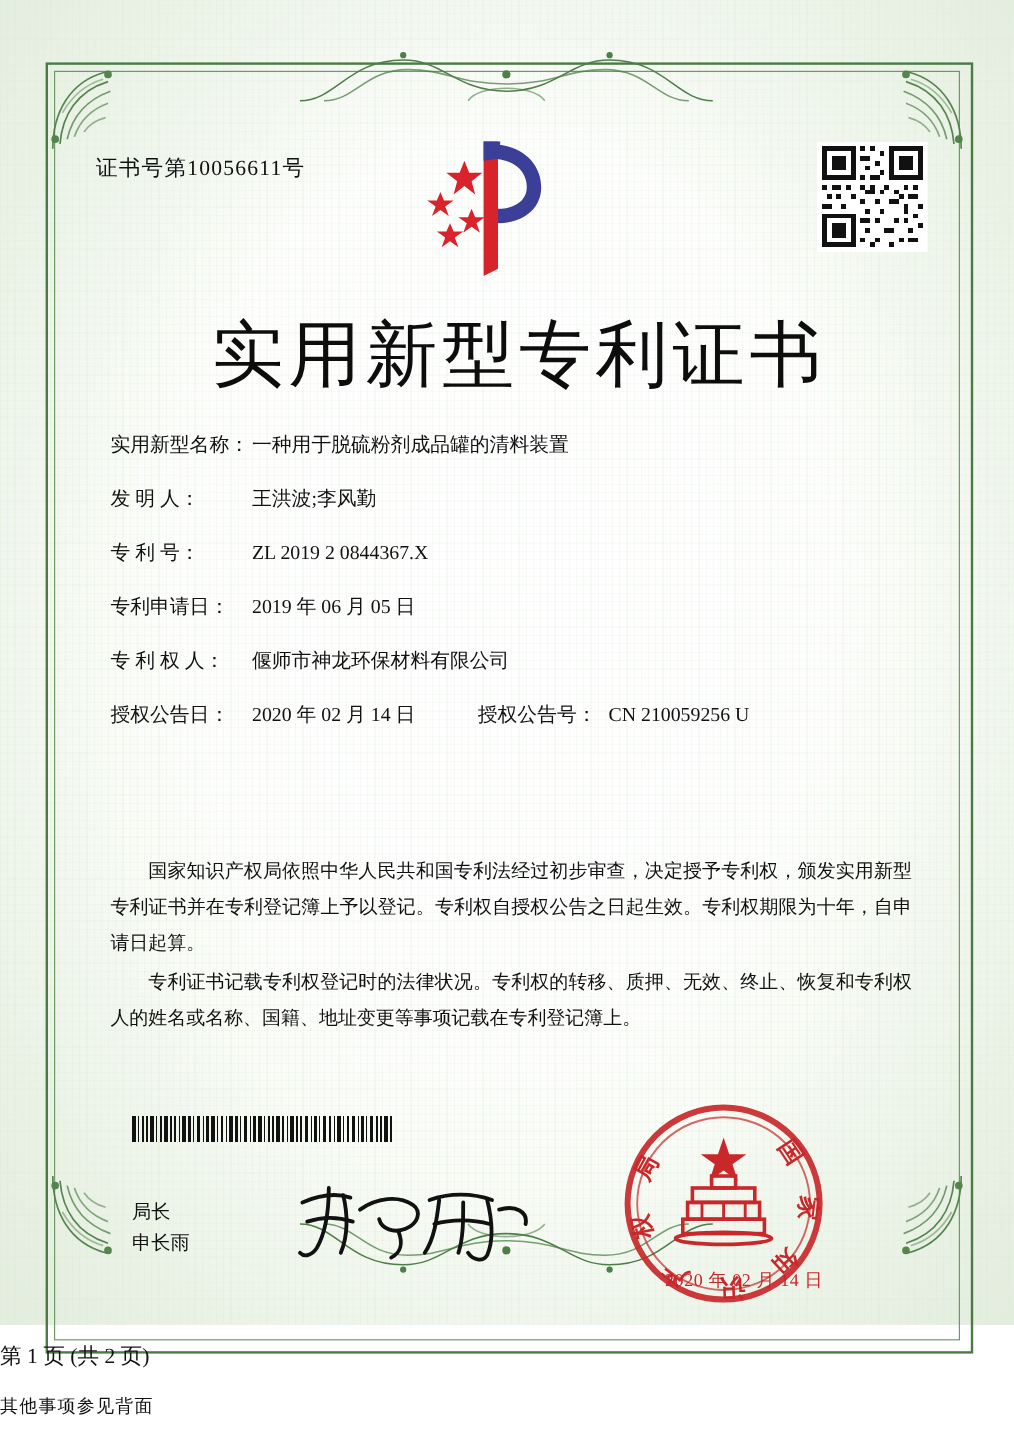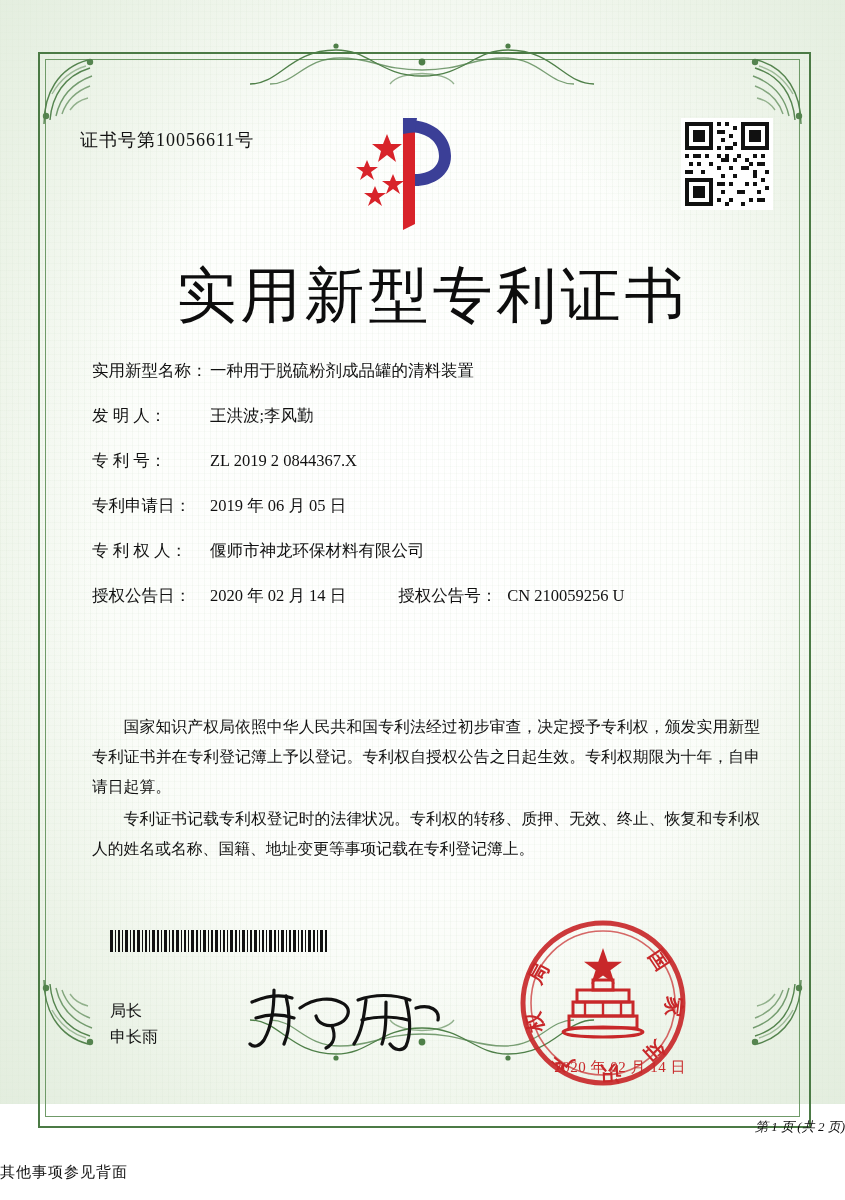--- a/index.html
+++ b/index.html
@@ -112,22 +112,22 @@
   .seal{
     position:absolute;left:512px;top:912px;width:182px;height:182px;
   }
   .seal svg{display:block;}
   .seal-date{
     position:absolute;left:530px;top:1058px;width:180px;text-align:center;
     font-size:15px;color:#c8282a;letter-spacing:.5px;
   }
 
   .pagefoot{
-    position:absolute;left:0;right:0;top:1118px;text-align:right;
-    font-size:13px;color:#111;font-style:italic;
+    position:absolute;left:0;right:0;top:1118px;text-align:left;
+    font-size:18px;color:#111;
   }
   .backnote{
     position:absolute;left:0;right:0;top:1163px;text-align:left;
     font-size:15px;color:#111;letter-spacing:1px;
   }
 </style>
 </head>
 <body>
 
 <div class="page">

